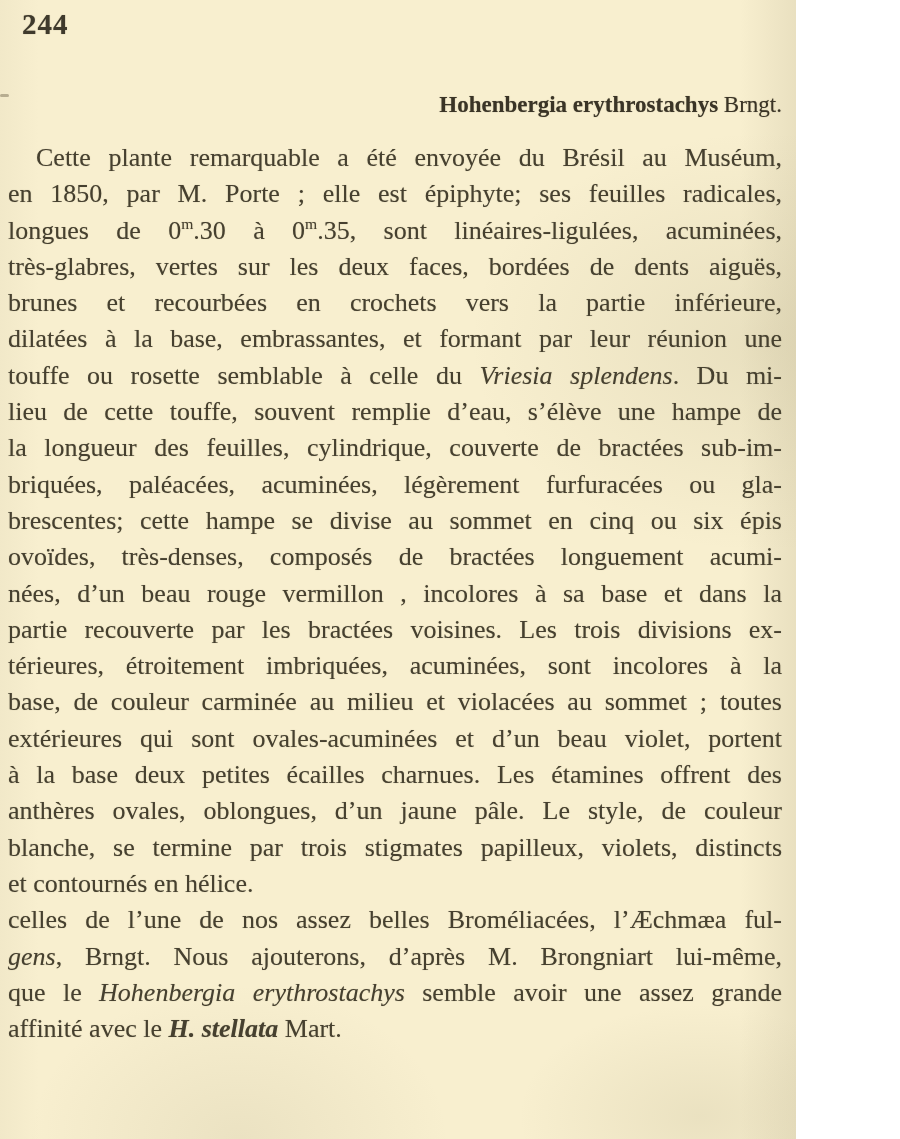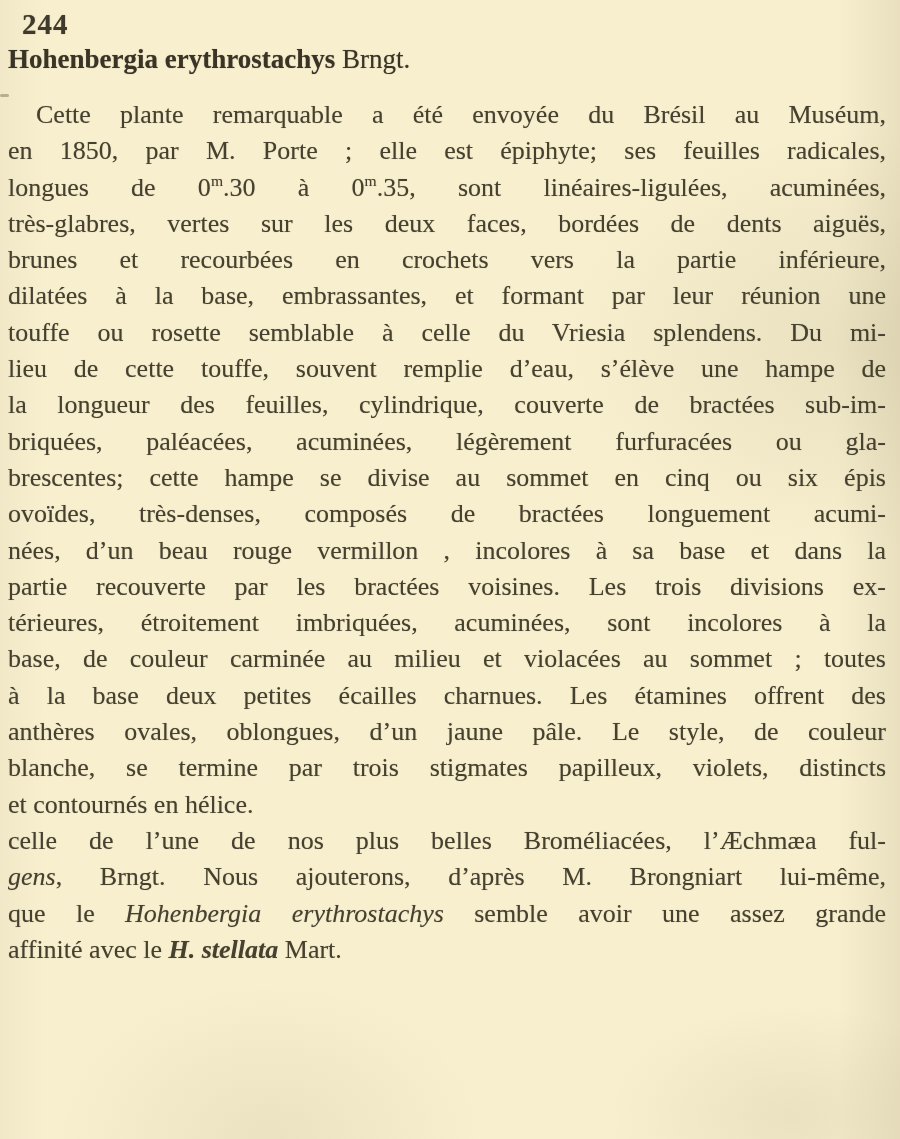--- a/index.html
+++ b/index.html
@@ -3,21 +3,21 @@
 <meta charset="utf-8">
 <style>
   html,body{margin:0;padding:0;}
   body{
     width:900px;height:1139px;
     font-family:"Liberation Serif", serif;
     overflow:hidden;
   }
   .page{
     position:relative;
-    width:900px;height:1139px;
+    width:796px;height:1139px;
     box-sizing:border-box;
     padding:8px 14px 0 8px;
     color:#46402f;
     background:
       radial-gradient(ellipse 420px 300px at 96% 30%, rgba(150,142,105,0.16), transparent 70%),
       radial-gradient(ellipse 300px 220px at 30% 100%, rgba(140,132,100,0.12), transparent 70%),
       radial-gradient(ellipse 260px 160px at 88% 98%, rgba(150,142,105,0.14), transparent 70%),
       linear-gradient(to right, rgba(120,110,80,0.05), transparent 5%, transparent 93%, rgba(125,115,82,0.12)),
       #f8efcf;
   }
@@ -35,22 +35,23 @@
   .running-head{
     position:absolute;left:0;right:0;top:6px;
     text-align:center;
     font-size:19px;font-weight:bold;
     letter-spacing:7px;
     word-spacing:10px;
     color:#443e30;
     text-shadow:0 0 1px rgba(60,52,35,0.4);
   }
   .article-title{
-    text-align:left;
-    font-size:27px;
+    margin-top:48px;
+    text-align:right;
+    font-size:23px;
     color:#3a3426;
     text-shadow:0 0 1px rgba(55,48,32,0.45);
   }
   .article-title .species{font-weight:bold;}
   .article-title .authority{font-weight:normal;}
   .article-body{
     margin-top:22px;
     text-shadow:0 0 1px rgba(70,62,42,0.35);
   }
   .line{
@@ -96,32 +97,33 @@
     <span class="authority">Brngt.</span>
   </div>
 
   <div class="article-body">
       <div class="line indent"><span>Cette plante remarquable a été envoyée du Brésil au Muséum,</span></div>
       <div class="line"><span>en 1850, par M. Porte ; elle est épiphyte; ses feuilles radicales,</span></div>
       <div class="line"><span>longues de 0</span><sup>m</sup><span>.30 à 0</span><sup>m</sup><span>.35, sont linéaires-ligulées, acuminées,</span></div>
       <div class="line"><span>très-glabres, vertes sur les deux faces, bordées de dents aiguës,</span></div>
       <div class="line"><span>brunes et recourbées en crochets vers la partie inférieure,</span></div>
       <div class="line"><span>dilatées à la base, embrassantes, et formant par leur réunion une</span></div>
-      <div class="line"><span>touffe ou rosette semblable à celle du </span><span style="">Vriesia splendens</span><span>. Du mi-</span></div>
+      <div class="line"><span>touffe ou rosette semblable à celle du </span><span style="font-style: italic;">Vriesia splendens</span><span>. Du mi-</span></div>
       <div class="line"><span>lieu de cette touffe, souvent remplie d’eau, s’élève une hampe de</span></div>
       <div class="line"><span>la longueur des feuilles, cylindrique, couverte de bractées sub-im-</span></div>
       <div class="line"><span>briquées, paléacées, acuminées, légèrement furfuracées ou gla-</span></div>
       <div class="line"><span>brescentes; cette hampe se divise au sommet en cinq ou six épis</span></div>
       <div class="line"><span>ovoïdes, très-denses, composés de bractées longuement acumi-</span></div>
       <div class="line"><span>nées, d’un beau rouge vermillon , incolores à sa base et dans la</span></div>
       <div class="line"><span>partie recouverte par les bractées voisines. Les trois divisions ex-</span></div>
       <div class="line"><span>térieures, étroitement imbriquées, acuminées, sont incolores à la</span></div>
       <div class="line"><span>base, de couleur carminée au milieu et violacées au sommet ; toutes</span></div>
+      <div class="line"><span>extérieures qui sont ovales-acuminées et d’un beau violet, portent</span></div>
       <div class="line"><span>à la base deux petites écailles charnues. Les étamines offrent des</span></div>
       <div class="line"><span>anthères ovales, oblongues, d’un jaune pâle. Le style, de couleur</span></div>
       <div class="line"><span>blanche, se termine par trois stigmates papilleux, violets, distincts</span></div>
       <div class="line no-just"><span>et contournés en hélice.</span></div>
-      <div class="line"><span>celle de l’une de nos plus belles Broméliacées, l’</span><span style="">Æchmæa ful-</span></div>
+      <div class="line"><span>celles de l’une de nos assez belles Broméliacées, l’</span><span style="">Æchmæa ful-</span></div>
       <div class="line"><span style="font-style: italic;">gens</span><span>, Brngt. Nous ajouterons, d’après M. Brongniart lui-même,</span></div>
       <div class="line"><span>que le </span><span style="font-style: italic;">Hohenbergia erythrostachys</span><span> semble avoir une assez grande</span></div>
       <div class="line no-just"><span>affinité avec le </span><span style="font-style: italic; font-weight: bold;">H. stellata</span><span> Mart.</span></div>
     </div>
 </div>
 
 </body></html>

